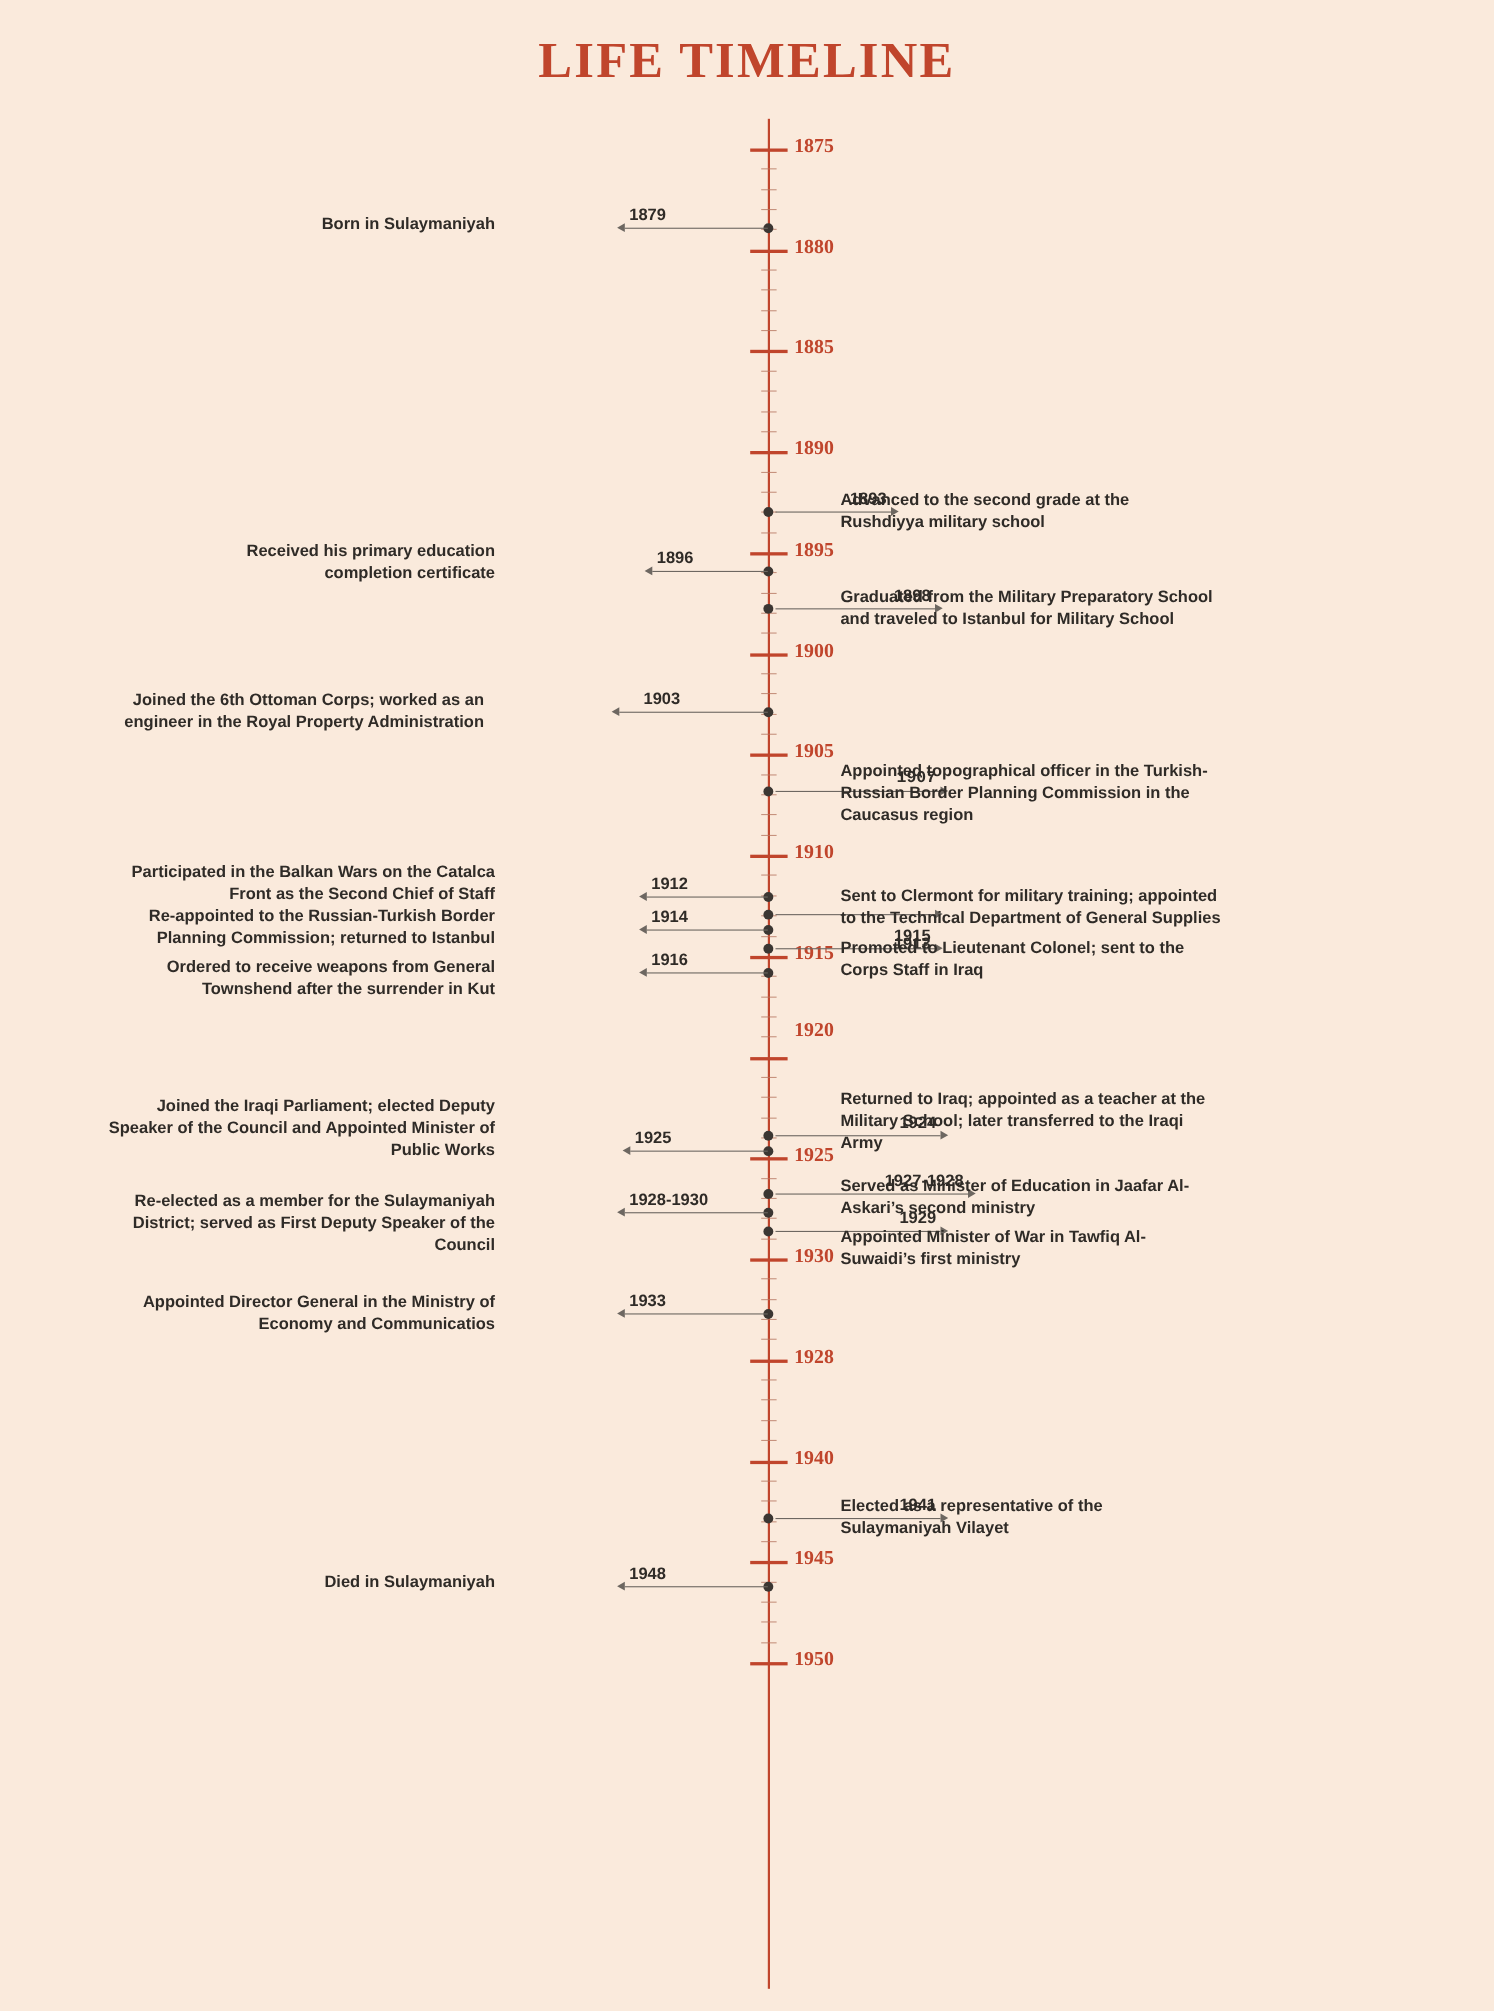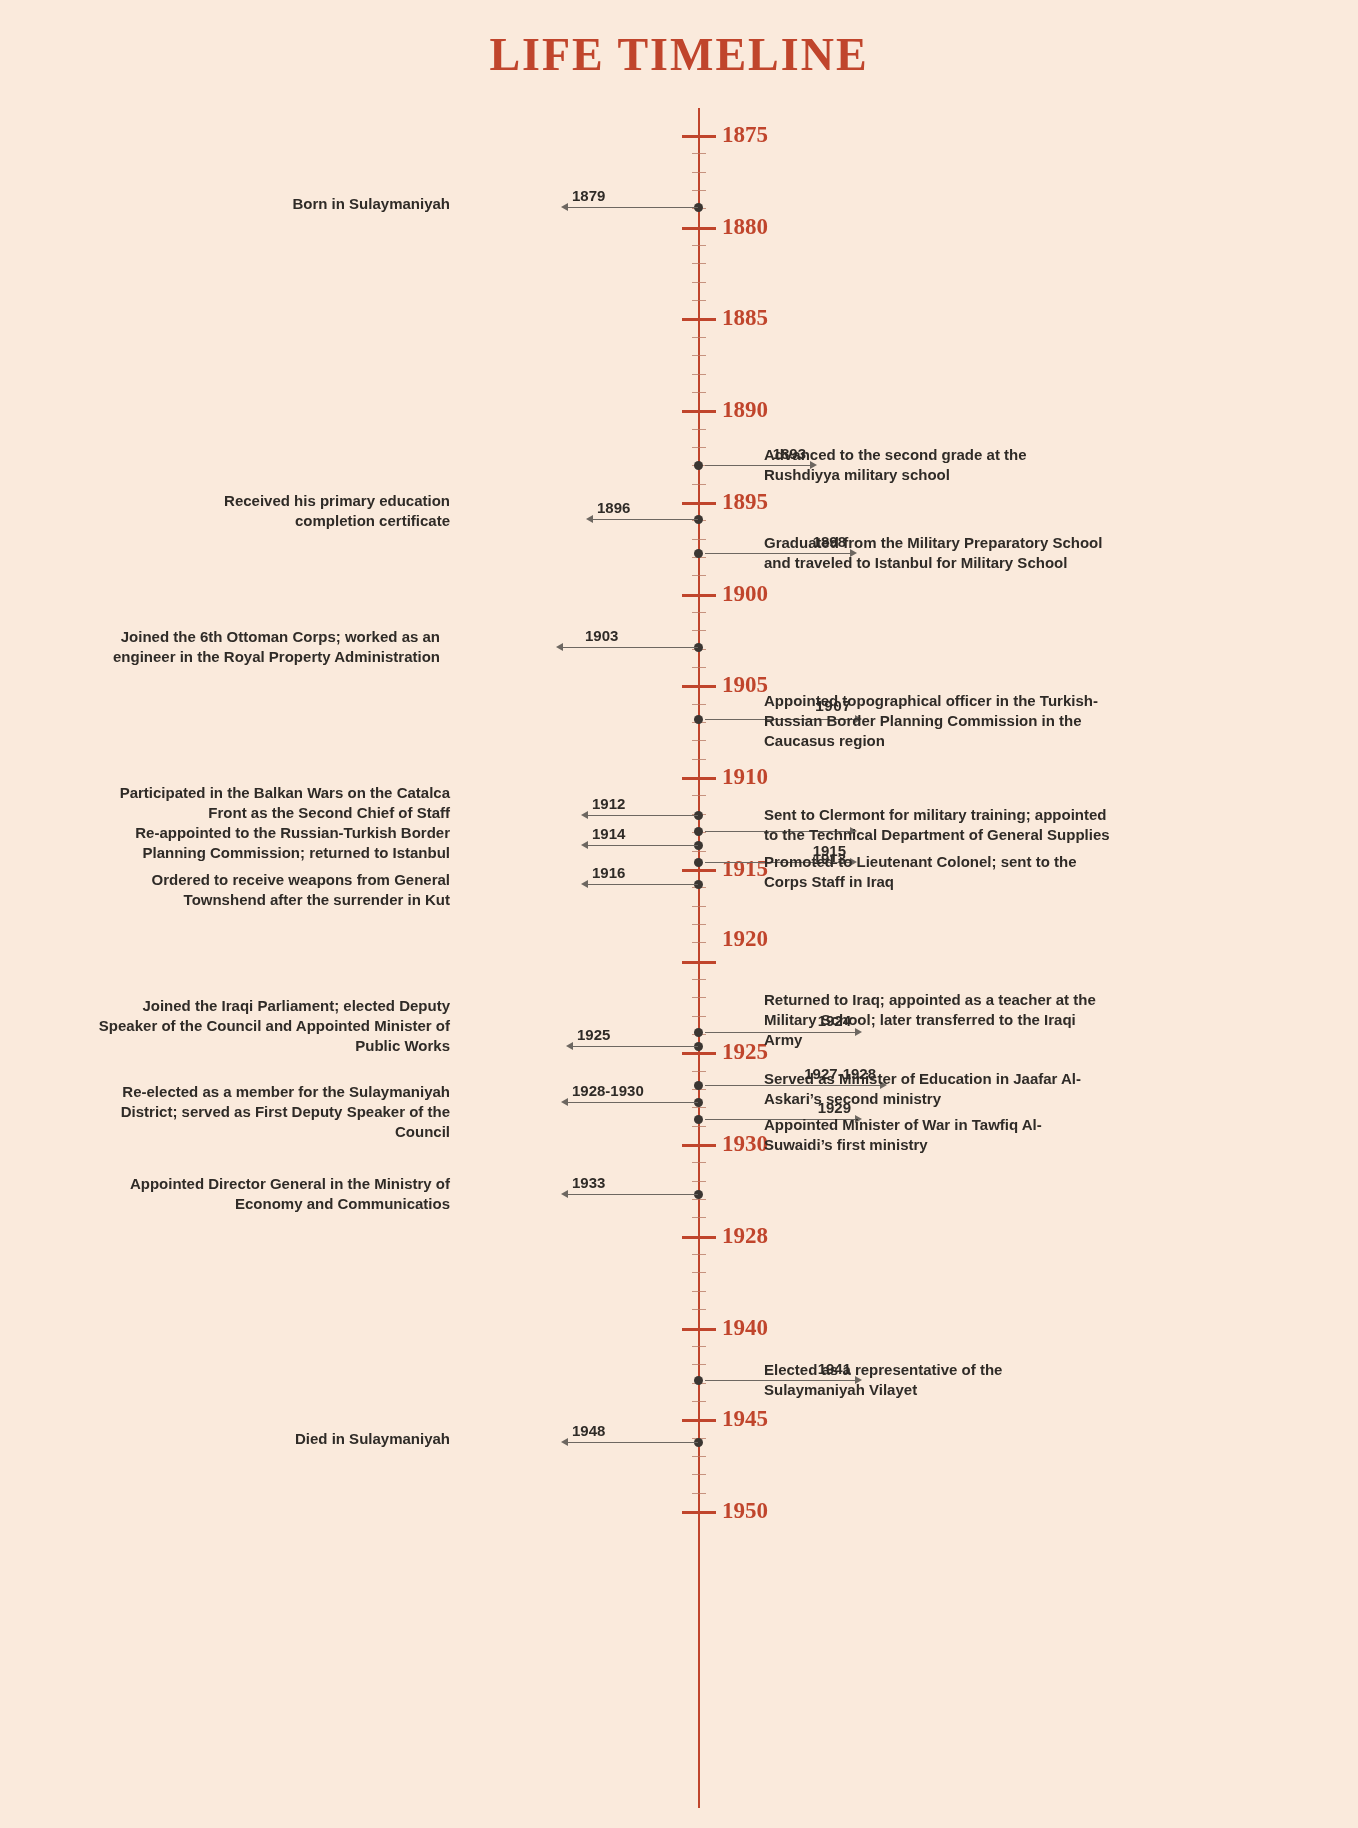--- a/index.html
+++ b/index.html
@@ -50,21 +50,21 @@
     width: 14px;
     height: 1px;
     background: #b4745f;
     opacity: .75;
   }
   .decade-label {
     position: absolute;
     left: 722px;
     font-family: "Liberation Serif", serif;
     font-weight: bold;
-    font-size: 23px;
+    font-size: 18px;
     color: #c0452c;
     transform: translateY(-13px);
     white-space: nowrap;
   }
 
   
   .dot {
     position: absolute;
     width: 9px;
     height: 9px;

